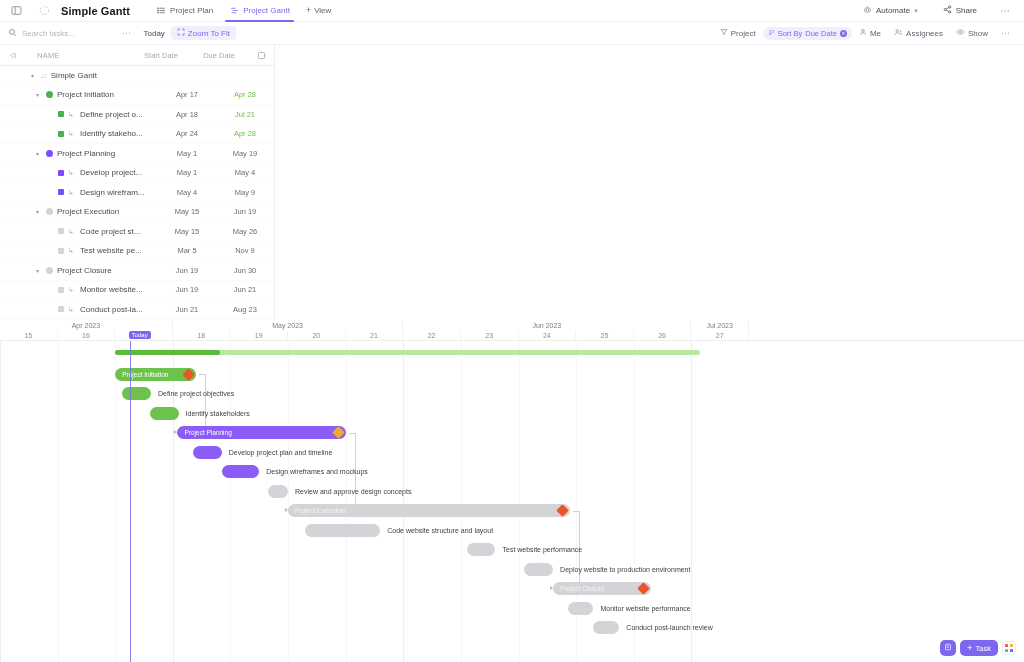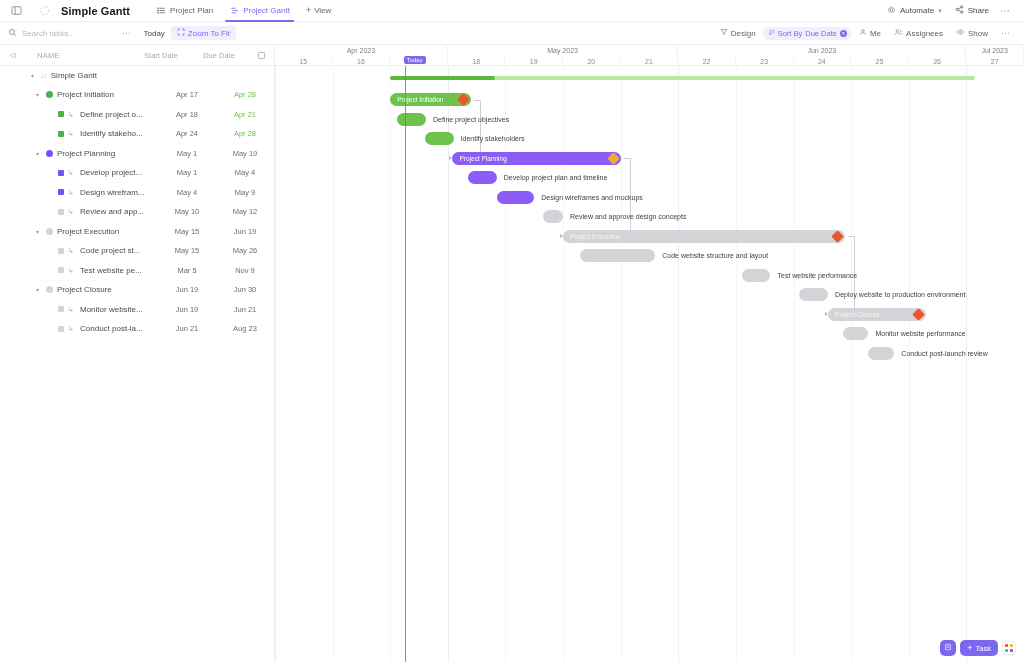--- a/index.html
+++ b/index.html
@@ -37,21 +37,21 @@
     white-space: nowrap; cursor: default;
   }
   .tab.active { color: #7b68ee; }
   .tab.active::after {
     content:""; position:absolute; left:4px; right:4px; bottom:0;
     height: 1.5px; background:#7b68ee; border-radius:2px;
   }
   .tab .t-ico { width: 10px; height: 10px; display:flex; align-items:center; justify-content:center;}
   .tab-add { display:flex; align-items:center; gap:3px; font-size:8px; color:#62626f; padding:0 8px;}
   .spacer { flex: 1 1 auto; }
-  .tb-right { display:flex; align-items:center; gap:1px; padding-right: 2px;}
+  .tb-right { display:flex; align-items:center; gap:13px; padding-right: 2px;}
   .tb-btn {
     display:flex; align-items:center; gap:4px;
     font-size:8px; color:#4a4a57; padding:3px 6px; border-radius:4px;
     white-space:nowrap;
   }
   .tb-btn .chev { color:#9a9aa8; font-size:7px; }
 
   
   .filterbar {
     height: 23px; display:flex; align-items:center;
@@ -74,21 +74,21 @@
     display:flex; align-items:center; gap:3px;
     background:#f1eefe; color:#7b68ee; border-radius:9px;
     padding:2px 5px; font-size:7.5px; white-space:nowrap;
   }
   .pill-sort .xcirc {
     width:7px;height:7px;border-radius:50%;background:#7b68ee;color:#fff;
     display:flex;align-items:center;justify-content:center;font-size:5px;
   }
 
   
-  .main { display:flex; height: calc(662px - 45px); position:relative; }
+  .main { display:flex; height: calc(662px - 45px); position:relative;flex-direction:column; }
 
   
   .tasklist { width: 275px; flex:none; border-right:1px solid #eeeef1; background:#fff; position:relative;}
   .tl-head {
     display:flex; align-items:center; height:21px;
     border-bottom:1px solid #eeeef1; font-size:7.5px; color:#a8a8b4;
     padding-left:4px;
   }
   .tl-head .collapse-ico { width:16px; display:flex; align-items:center; justify-content:center; color:#9a9aa8;}
   .tl-head .h-name { flex:1; padding-left:17px; letter-spacing:.3px;}
@@ -288,21 +288,21 @@
     <span>Zoom To Fit</span>
   </div>
 
   <div class="fb-right">
     <div class="fb-item">
       <span>
         <svg width="8" height="8" viewBox="0 0 16 16" fill="none" stroke="#8a8a9a" stroke-width="1.4">
           <path d="M2 3h12l-4.5 5.5V13L6.5 11.5V8.5z"></path>
         </svg>
       </span>
-      <span>Design</span>
+      <span>Project</span>
     </div>
     <div class="pill-sort">
       <span>
         <svg width="7" height="7" viewBox="0 0 16 16" fill="none" stroke="currentColor" stroke-width="1.6">
           <line x1="5" y1="2.5" x2="5" y2="13"></line>
             <path d="M2.5 10.5 5 13l2.5-2.5"></path>
           <line x1="9.5" y1="4" x2="14" y2="4"></line>
             <line x1="9.5" y1="7.5" x2="13" y2="7.5"></line>
         </svg>
       </span>
@@ -381,21 +381,21 @@
           <div class="tdue green">Apr 28</div>
         </div>
         <div class="trow">
           <div class="tname lvl2">
             <span class="caret empty"></span>
             <span class="sq" style="background: rgb(76, 175, 80);"></span>
             <span class="subtask-ico">↳</span>
             <span class="tl-label">Define project o...</span>
           </div>
           <div class="tstart">Apr 18</div>
-          <div class="tdue green">Apr 21</div>
+          <div class="tdue green">Jul 21</div>
         </div>
         <div class="trow">
           <div class="tname lvl2">
             <span class="caret empty"></span>
             <span class="sq" style="background: rgb(76, 175, 80);"></span>
             <span class="subtask-ico">↳</span>
             <span class="tl-label">Identify stakeho...</span>
           </div>
           <div class="tstart">Apr 24</div>
           <div class="tdue green">Apr 28</div>
@@ -421,30 +421,20 @@
         </div>
         <div class="trow">
           <div class="tname lvl2">
             <span class="caret empty"></span>
             <span class="sq" style="background: rgb(123, 77, 255);"></span>
             <span class="subtask-ico">↳</span>
             <span class="tl-label">Design wirefram...</span>
           </div>
           <div class="tstart">May 4</div>
           <div class="tdue">May 9</div>
-        </div>
-        <div class="trow">
-          <div class="tname lvl2">
-            <span class="caret empty"></span>
-            <span class="sq" style="background: rgb(212, 212, 216);"></span>
-            <span class="subtask-ico">↳</span>
-            <span class="tl-label">Review and app...</span>
-          </div>
-          <div class="tstart">May 10</div>
-          <div class="tdue">May 12</div>
         </div>
         <div class="trow">
           <div class="tname lvl1">
             <span class="caret">▾</span>
             <span class="dotico" style="background: rgb(212, 212, 216);"></span>
             <span class="tl-label">Project Execution</span>
           </div>
           <div class="tstart">May 15</div>
           <div class="tdue">Jun 19</div>
         </div>

